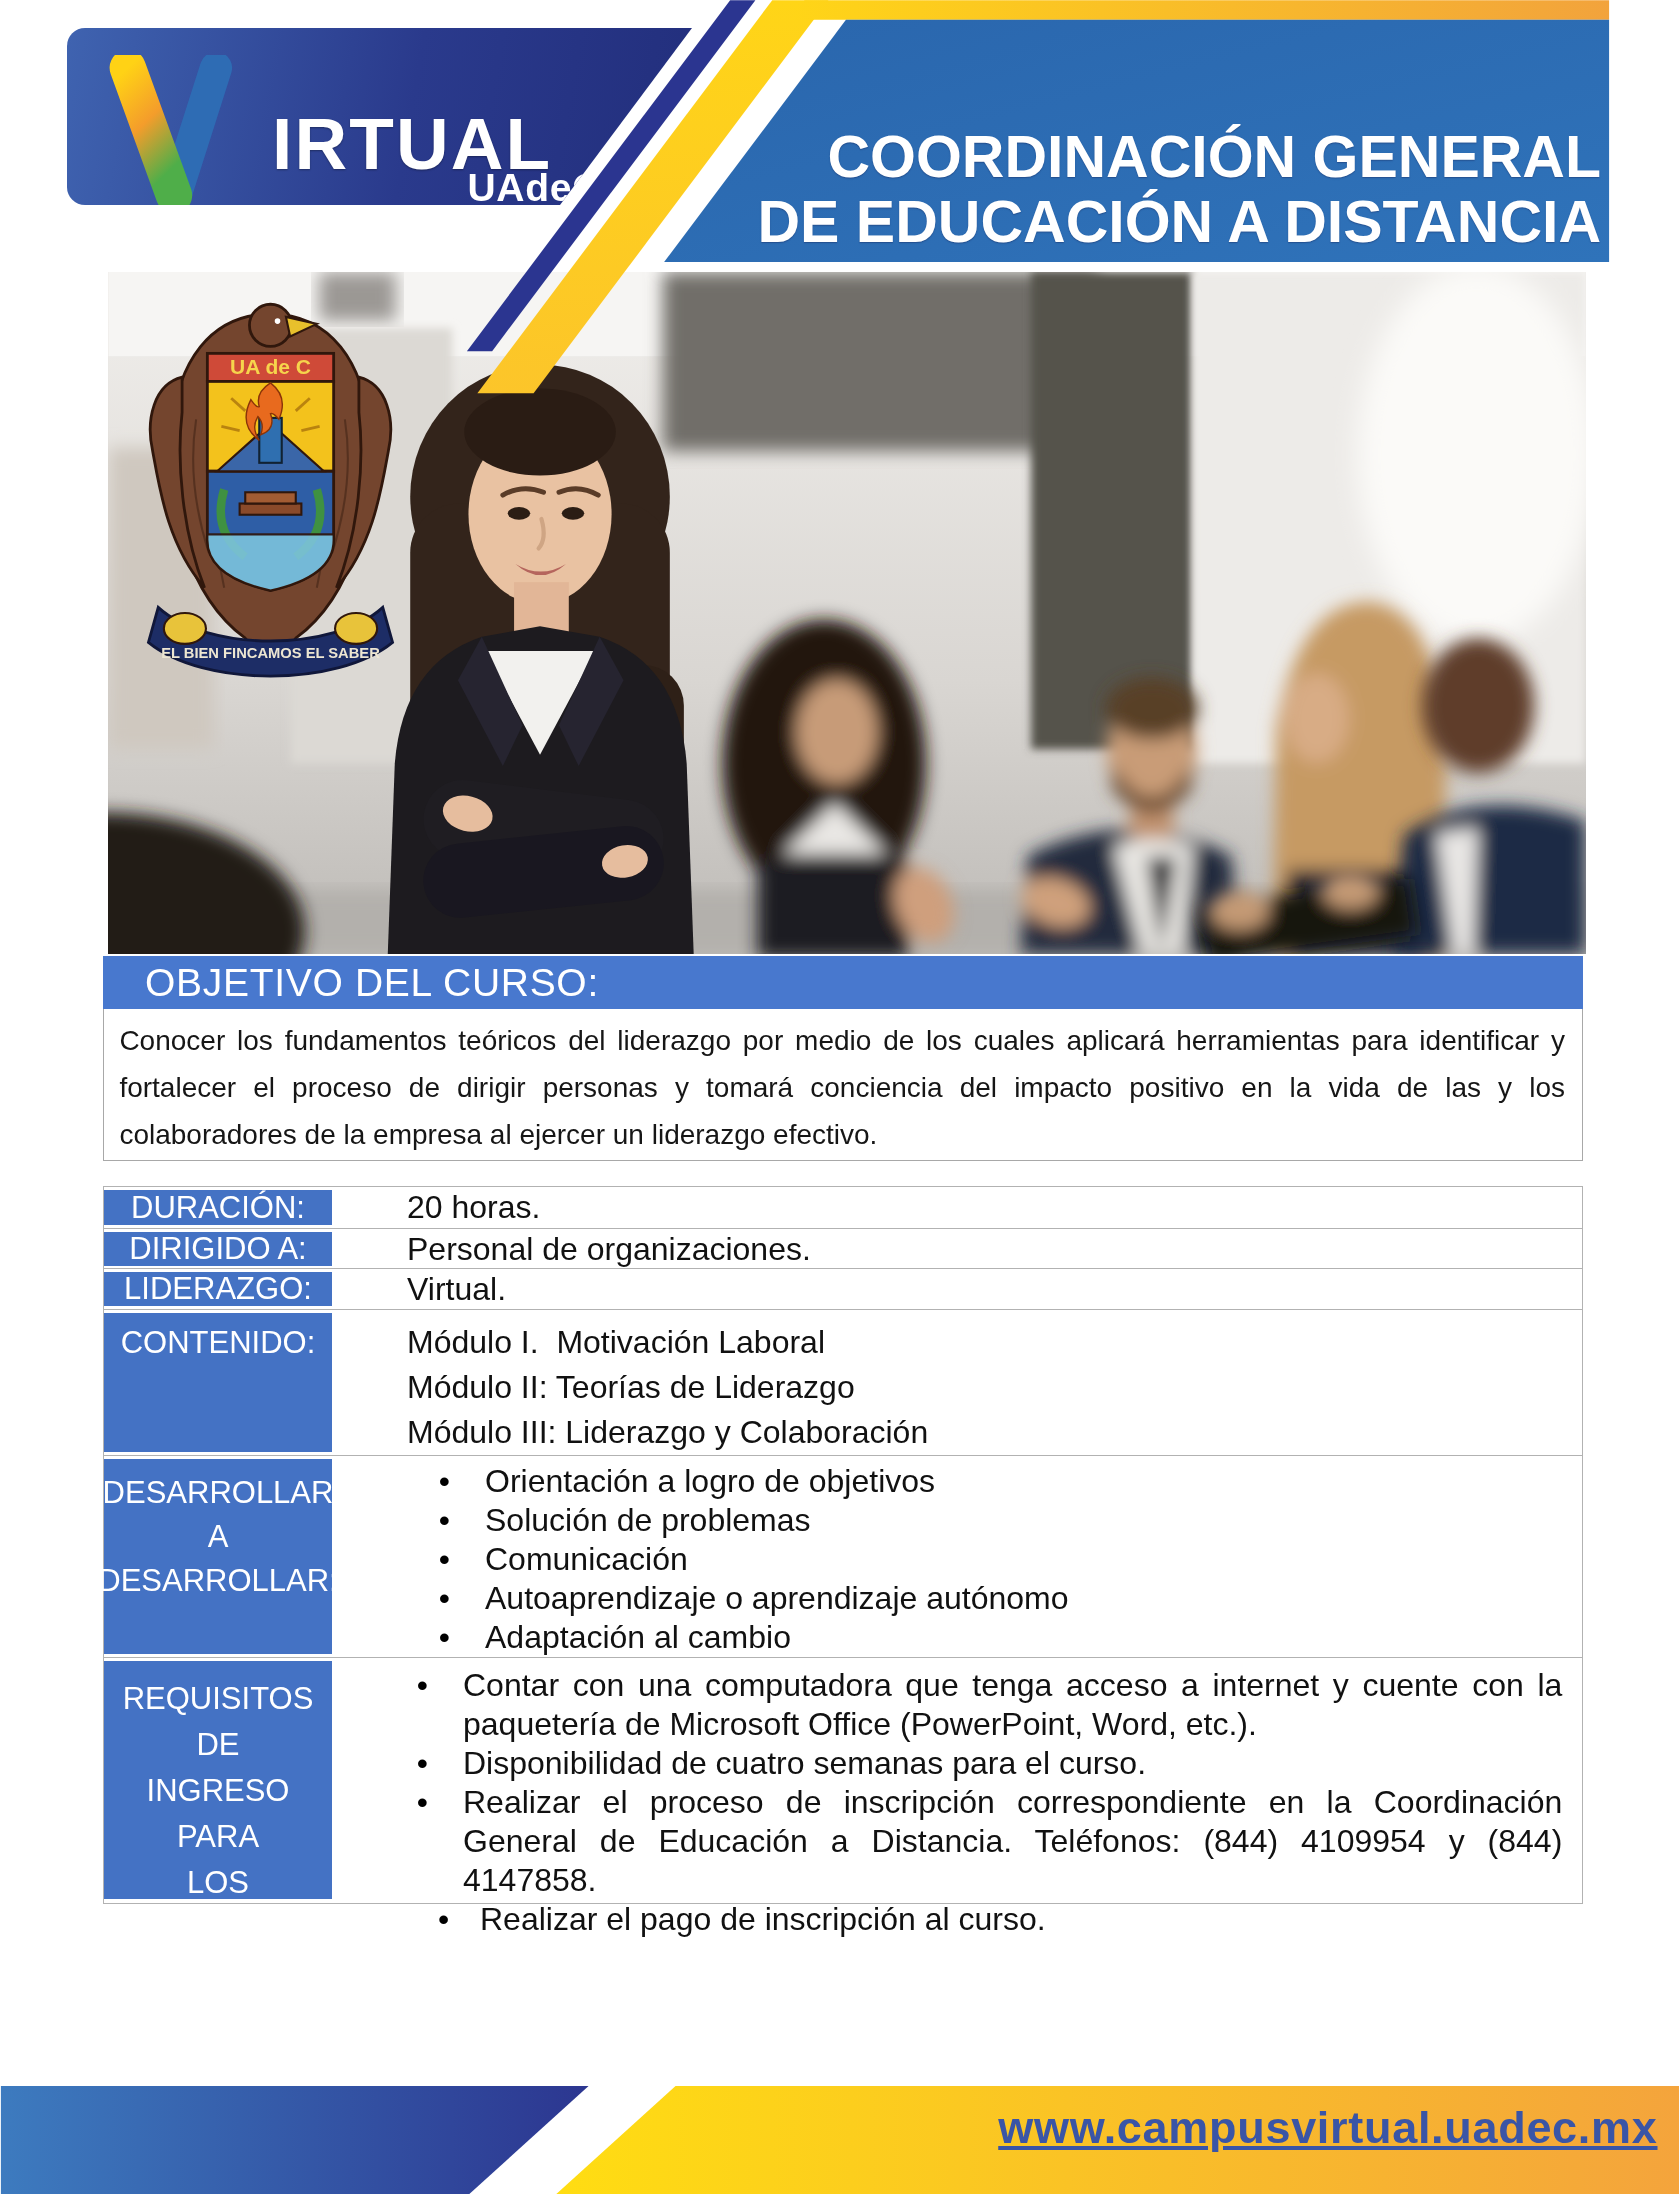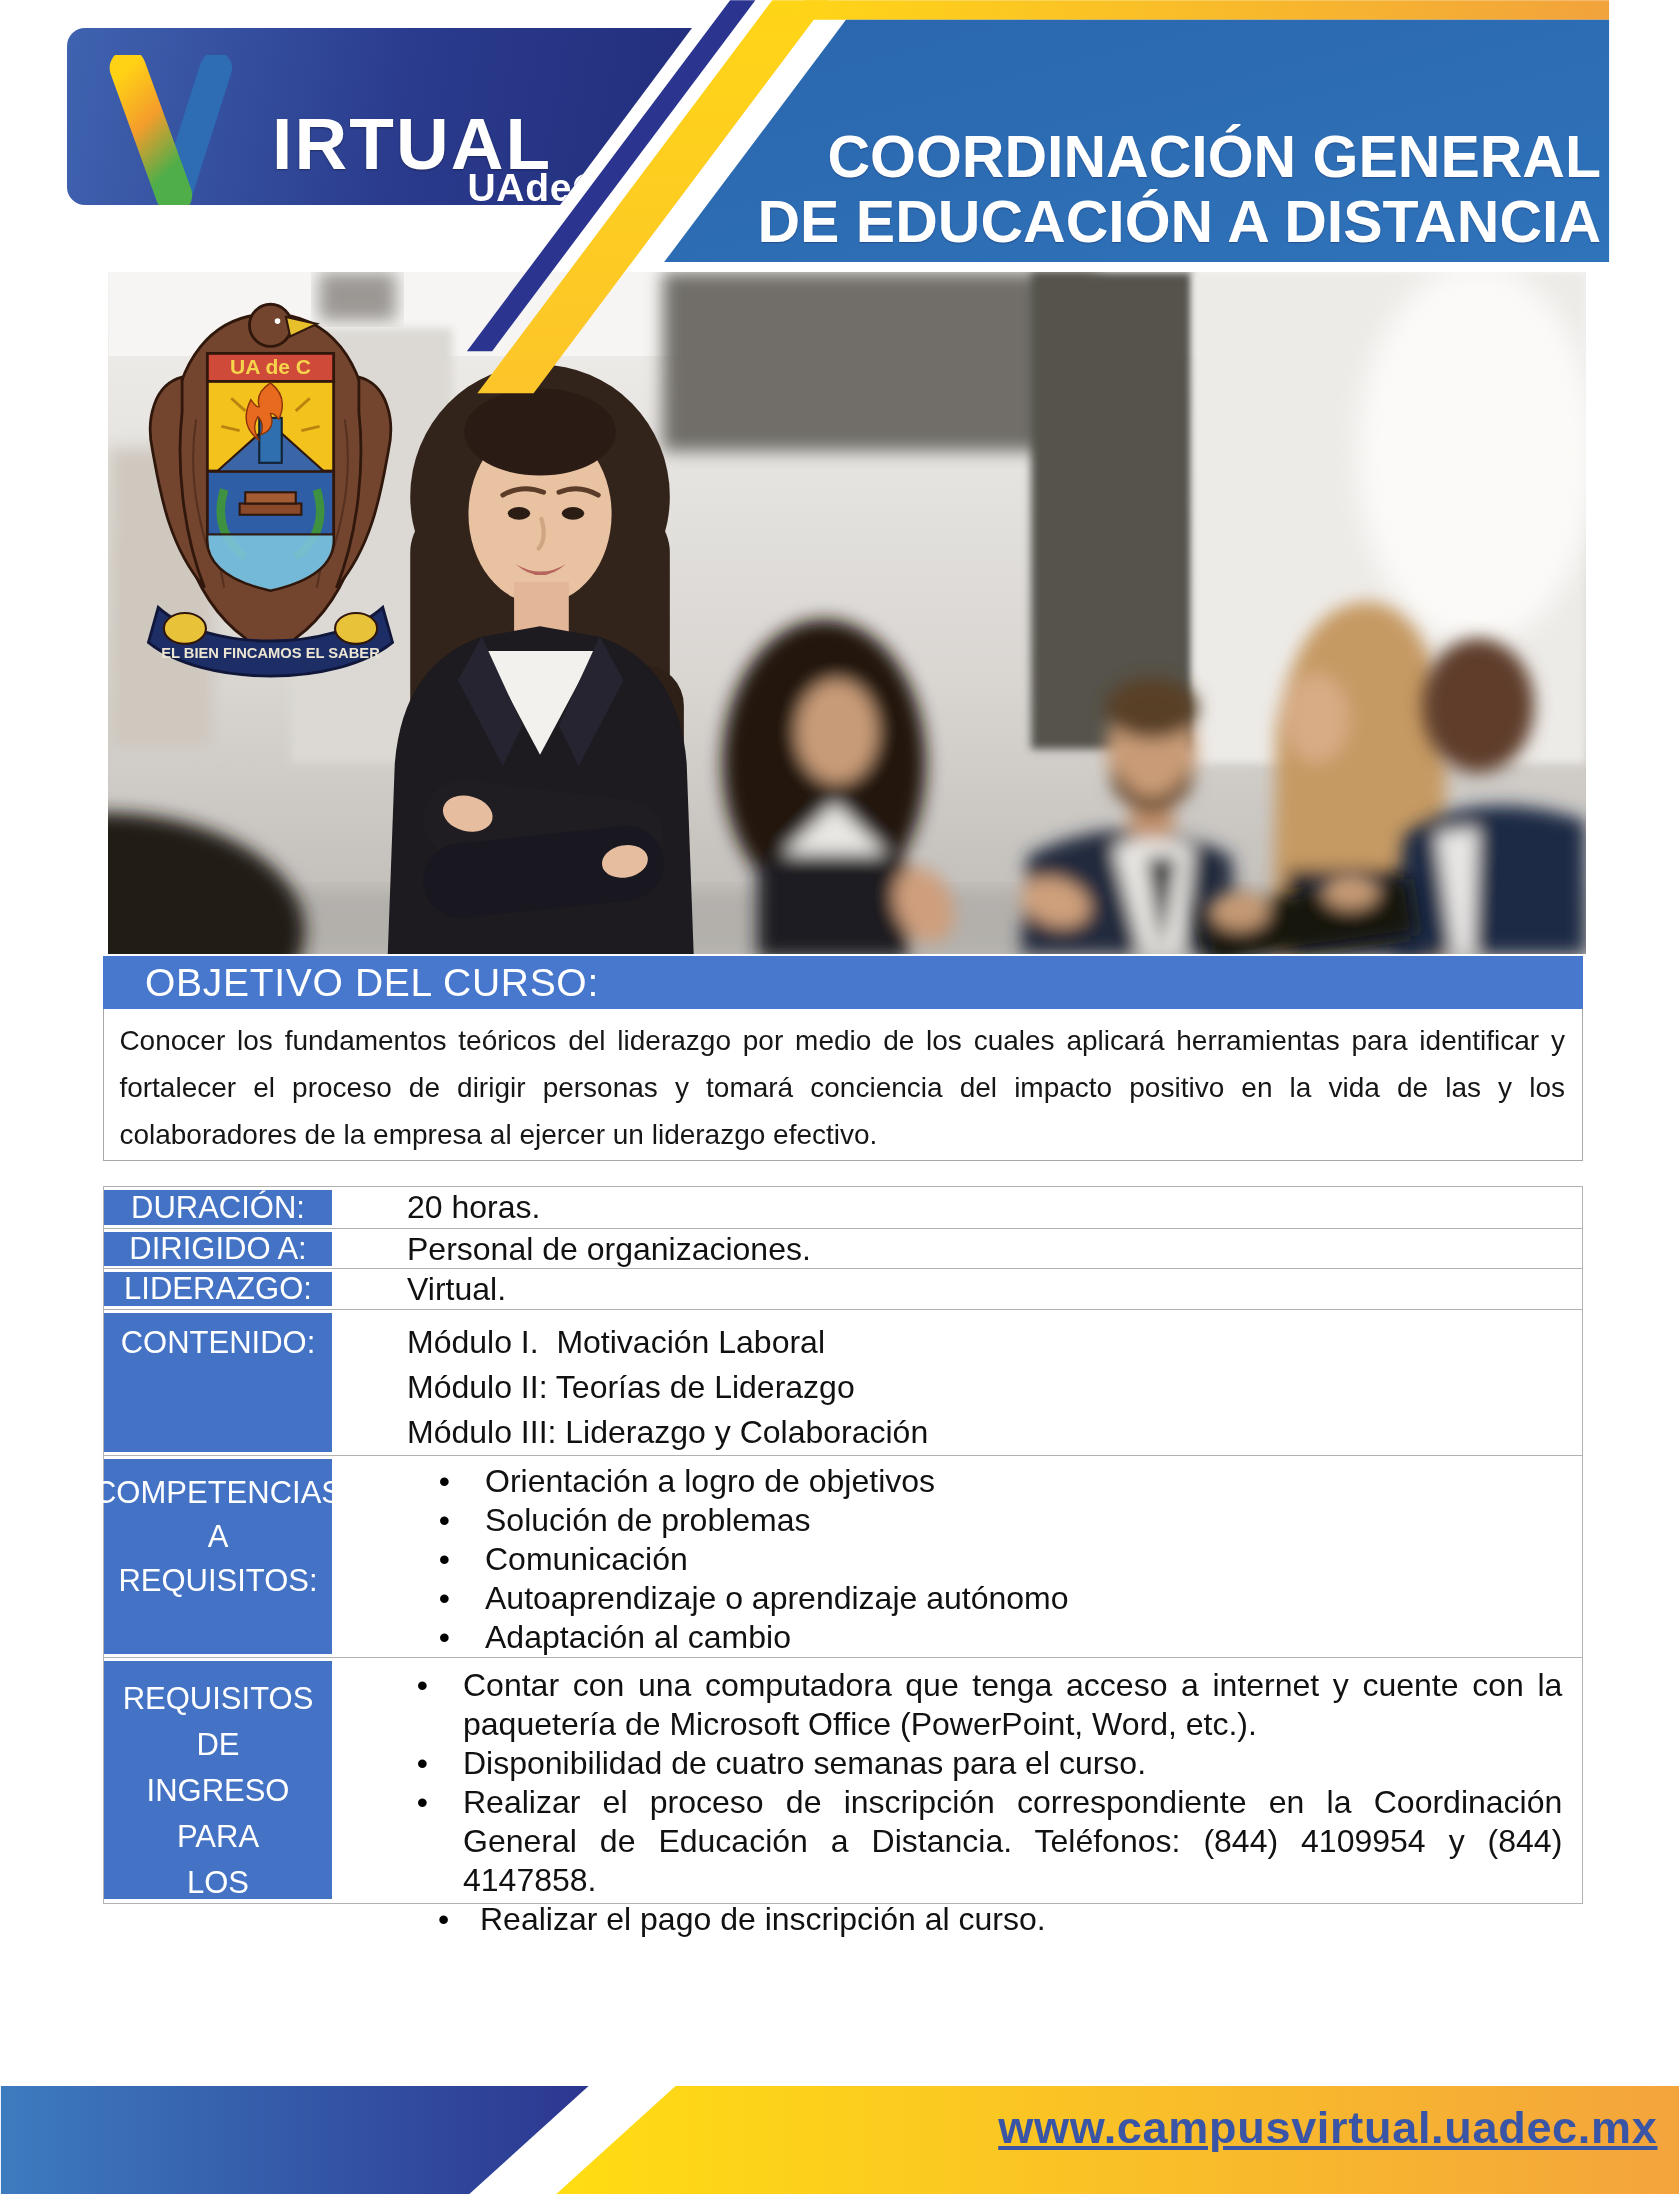--- a/index.html
+++ b/index.html
@@ -317,23 +317,23 @@
       <div class="t-label top-align">CONTENIDO:</div>
       <div class="t-content top-align" style="padding-top:9.8px;">
         <div class="module-line">Módulo I.  Motivación Laboral</div>
         <div class="module-line">Módulo II: Teorías de Liderazgo</div>
         <div class="module-line">Módulo III: Liderazgo y Colaboración</div>
       </div>
     </div>
 
     <div class="t-row" style="top:268px;height:202px;">
       <div class="t-label top-align" style="padding-top:12.6px;">
-        <span>COMPETENCIAS</span>
+        <span>DESARROLLAR</span>
         <span>A</span>
-        <span>REQUISITOS:</span>
+        <span>DESARROLLAR:</span>
       </div>
       <div class="t-content top-align" style="padding-top:5.6px;margin-left:22px;">
         <div class="bullet-item">Orientación a logro de objetivos</div>
         <div class="bullet-item">Solución de problemas</div>
         <div class="bullet-item">Comunicación</div>
         <div class="bullet-item">Autoaprendizaje o aprendizaje autónomo</div>
         <div class="bullet-item">Adaptación al cambio</div>
       </div>
     </div>
 

